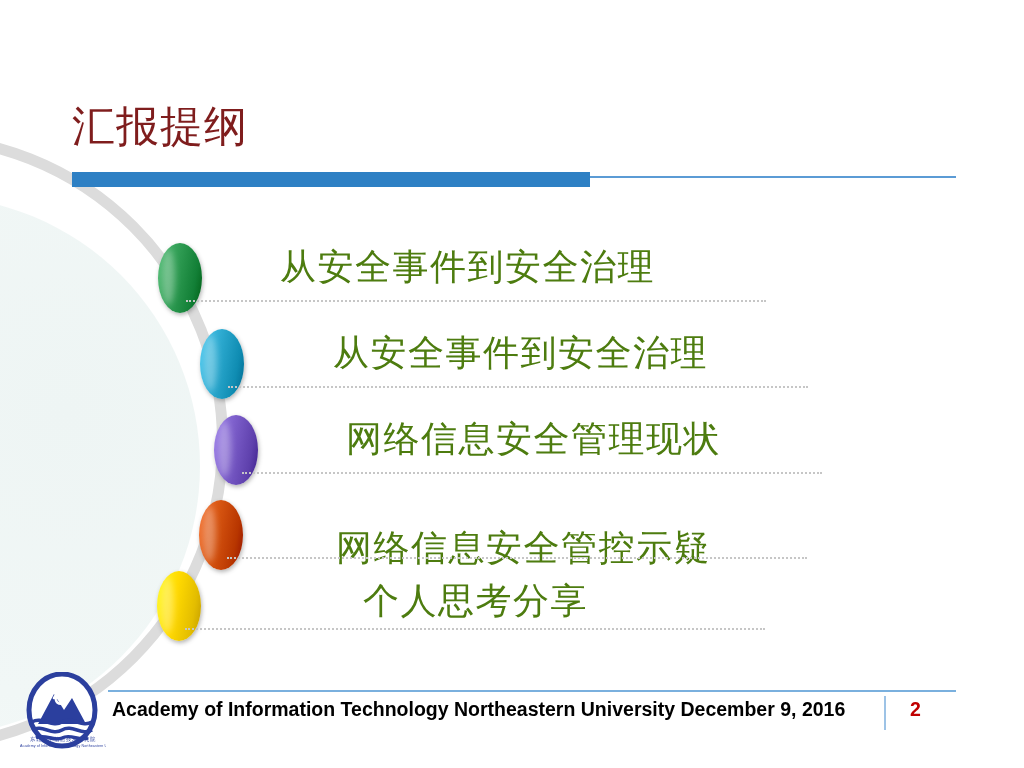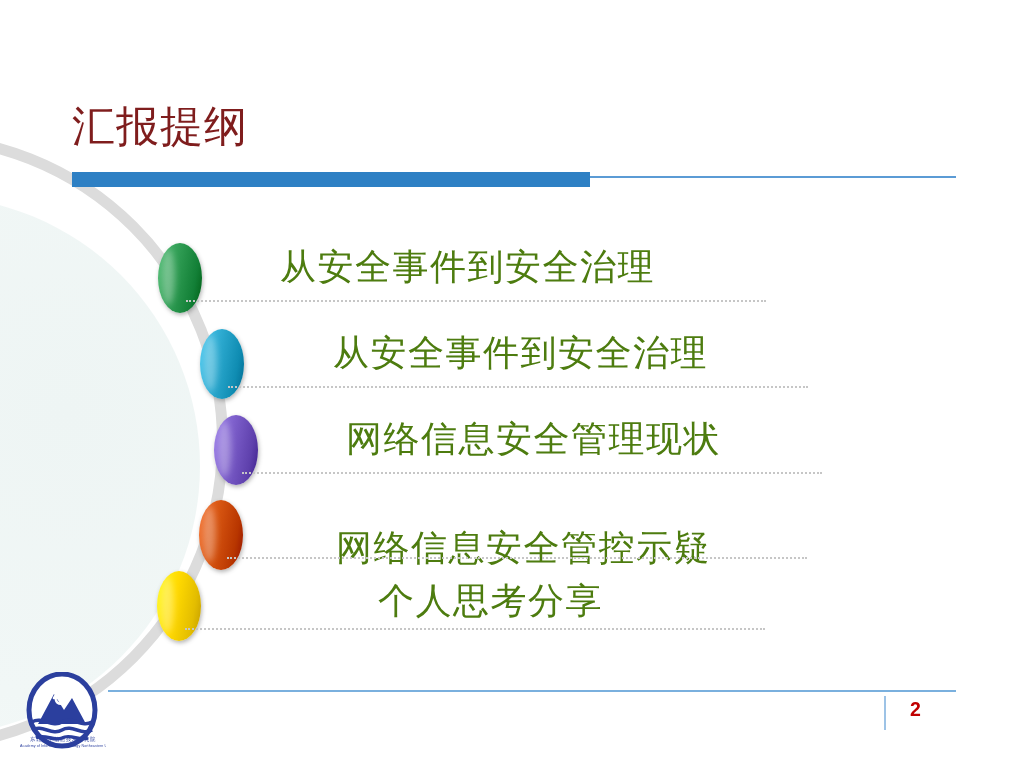--- a/index.html
+++ b/index.html
@@ -200,25 +200,26 @@
   </div>
 
   <div class="row">
     <div class="bullet" style="left: 199px; top: 500px; background: linear-gradient(100deg, rgb(246, 116, 49) 0%, rgb(212, 82, 15) 42%, rgb(184, 54, 0) 78%, rgb(150, 20, 0) 100%);"></div>
     <div class="row-text" style="left:336px; top:500px;margin-top:24px;">网络信息安全管控示疑</div>
     <div class="row-dots" style="left:227px; top:557px; width:580px;"></div>
   </div>
 
   <div class="row">
     <div class="bullet" style="left: 157px; top: 571px; background: linear-gradient(100deg, rgb(255, 251, 34) 0%, rgb(255, 217, 0) 42%, rgb(227, 189, 0) 78%, rgb(193, 155, 0) 100%);"></div>
-    <div class="row-text" style="left:378px; top:577px;">个人思考分享</div>
+    <div class="row-text" style="left:363px; top:577px;">个人思考分享</div>
     <div class="row-dots" style="left:185px; top:628px; width:580px;"></div>
   </div>
 
   <div class="footer-rule" style="background: rgb(122, 176, 222);"></div>
+  <div class="footer-text">Academy of Information Technology Northeastern University December 9, 2016</div>
   <div class="footer-sep"></div>
   <div class="footer-page" style="color: rgb(192, 0, 0);">2</div>
 
   <div class="logo">
     <svg viewBox="0 0 76 80" width="76" height="80">
       <ellipse cx="38" cy="38" rx="33" ry="36" fill="#ffffff" stroke="#2b3f9e" stroke-width="5"></ellipse>
       <path d="M14 52 L30 22 L40 38 L48 26 L62 52 Z" fill="#2b3f9e"></path>
       <path d="M30 26 C34 18 44 20 43 27 C42 33 33 33 32 28 C31.4 24.6 35 23.5 36.5 25.5" fill="none" stroke="#ffffff" stroke-width="2.6" stroke-linecap="round"></path>
       <path d="M8 50 C18 44 28 56 38 50 C48 44 58 56 68 50" fill="none" stroke="#2b3f9e" stroke-width="3.4"></path>
       <path d="M8 58 C18 52 28 64 38 58 C48 52 58 64 68 58" fill="none" stroke="#2b3f9e" stroke-width="3.4"></path>

